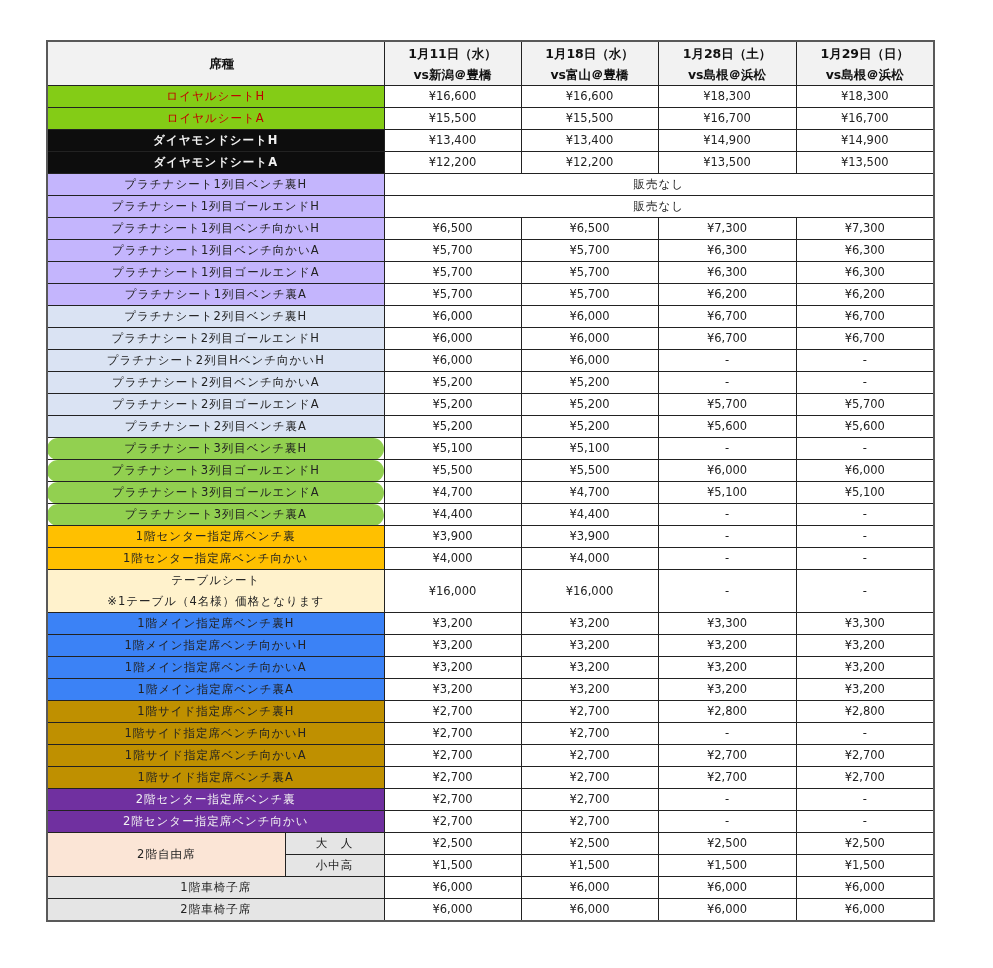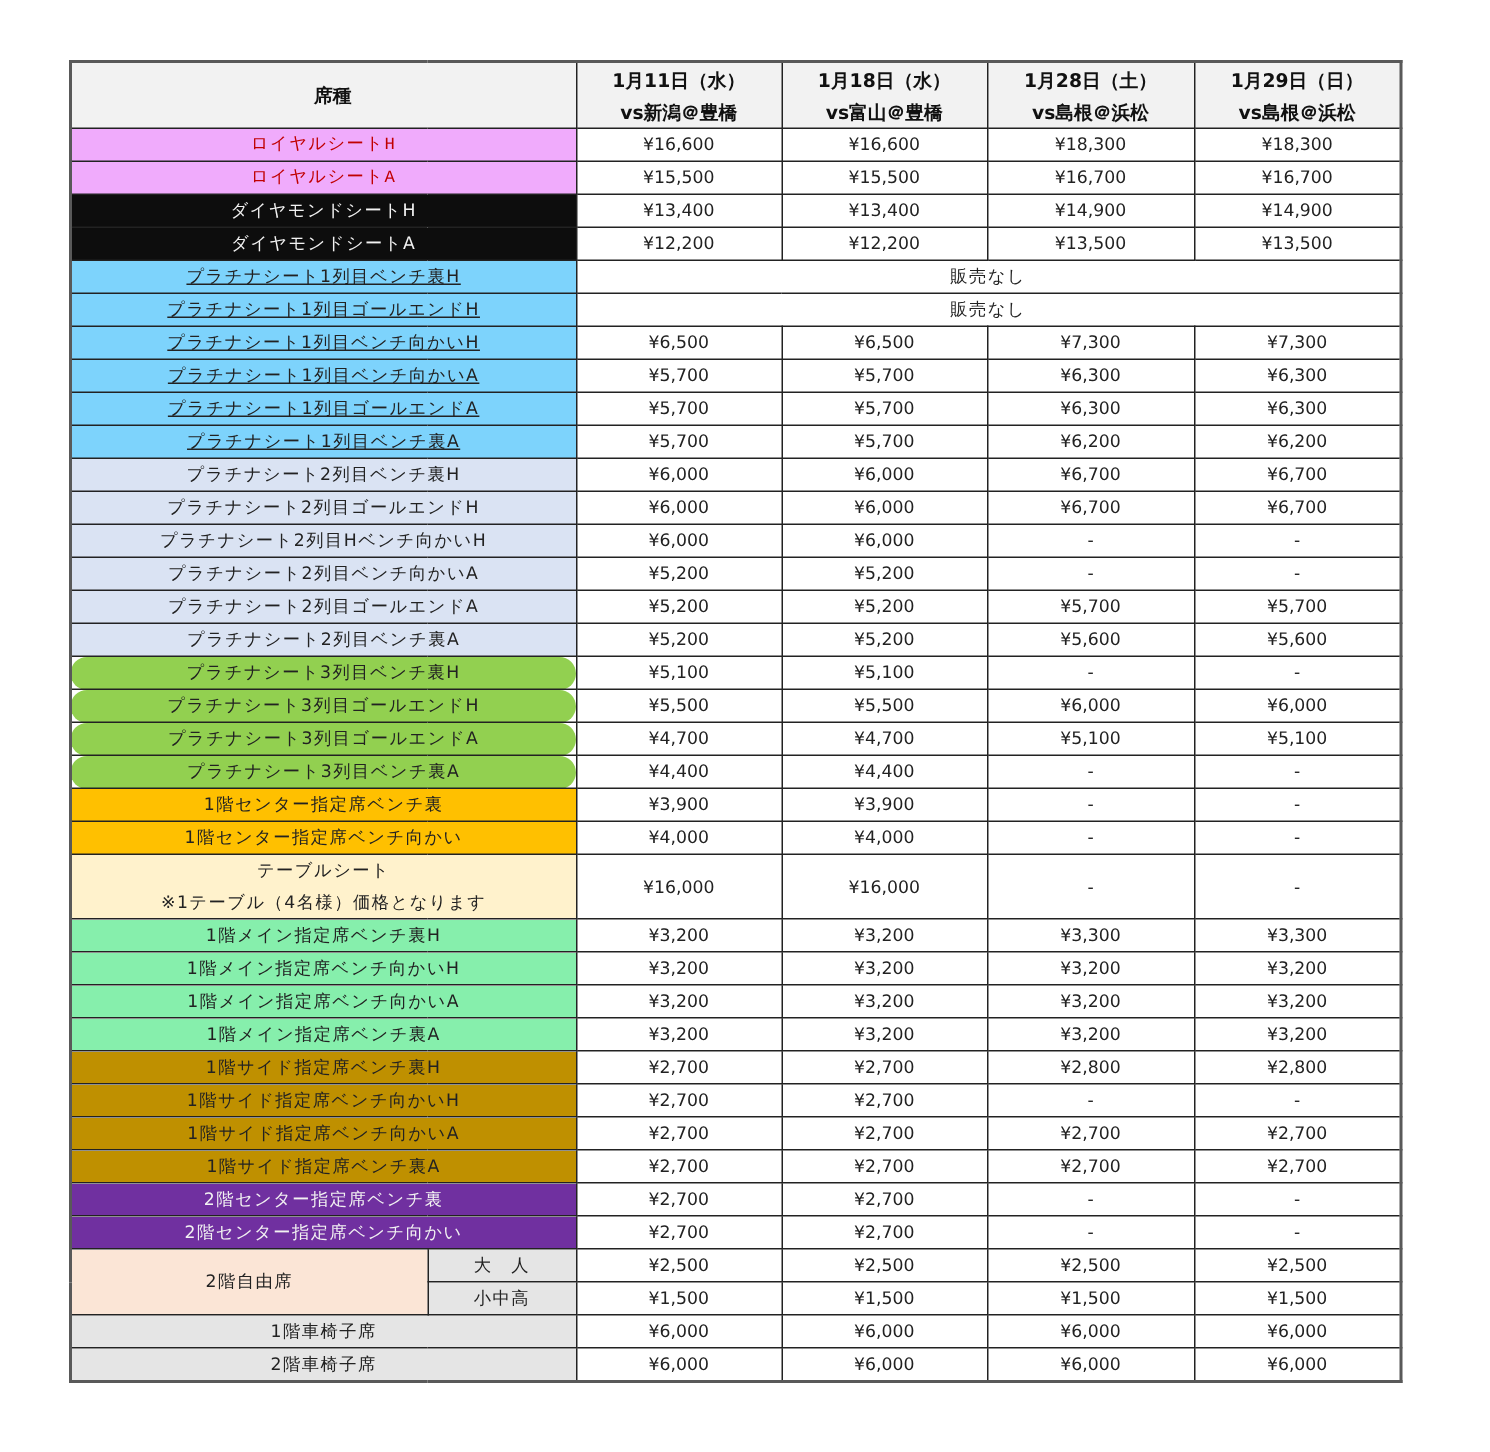--- a/index.html
+++ b/index.html
@@ -28,28 +28,28 @@
     color:#111;
     font-size:12.5px;
     line-height:21px;
   }
   th.seat-head { font-size:19px; }
   .hdr-date, .hdr-match { display:block; height:21px; line-height:21px; }
   td.lbl { letter-spacing:1px; }
   td.val { background:#fff; }
   td.multi { height:43px; line-height:21px; }
   td.multi span { display:block; }
-  .bg-red { background:#f0abfc; color:#c00000 !important;font-family:Liberation Mono, monospace; }
-  .bg-black { background:#0d0d0d; color:#f2f2f2 !important; }
-  .bg-blue1 { background:#7dd3fc;text-decoration:underline; }
+  .bg-red { background:#84cc16; color:#c00000 !important; }
+  .bg-black { background:#0d0d0d; color:#f2f2f2 !important;font-weight:bold; }
+  .bg-blue1 { background:#c4b5fd; }
   .bg-blue2 { background:#dae3f3; }
   .bg-green { background:#92d050;border-radius:11px; }
   .bg-orange { background:#ffc000; }
   .bg-cream { background:#fff2cc; }
-  .bg-steel { background:#86efac; }
+  .bg-steel { background:#3b82f6; }
   .bg-gold { background:#bf9000; }
   .bg-purple { background:#7030a0; color:#f2f2f2 !important; }
   .bg-peach { background:#fbe5d6; }
   .bg-white { background:#e5e5e5; }
 </style>
 </head>
 <body>
 
 <table class="price">
   <colgroup>

